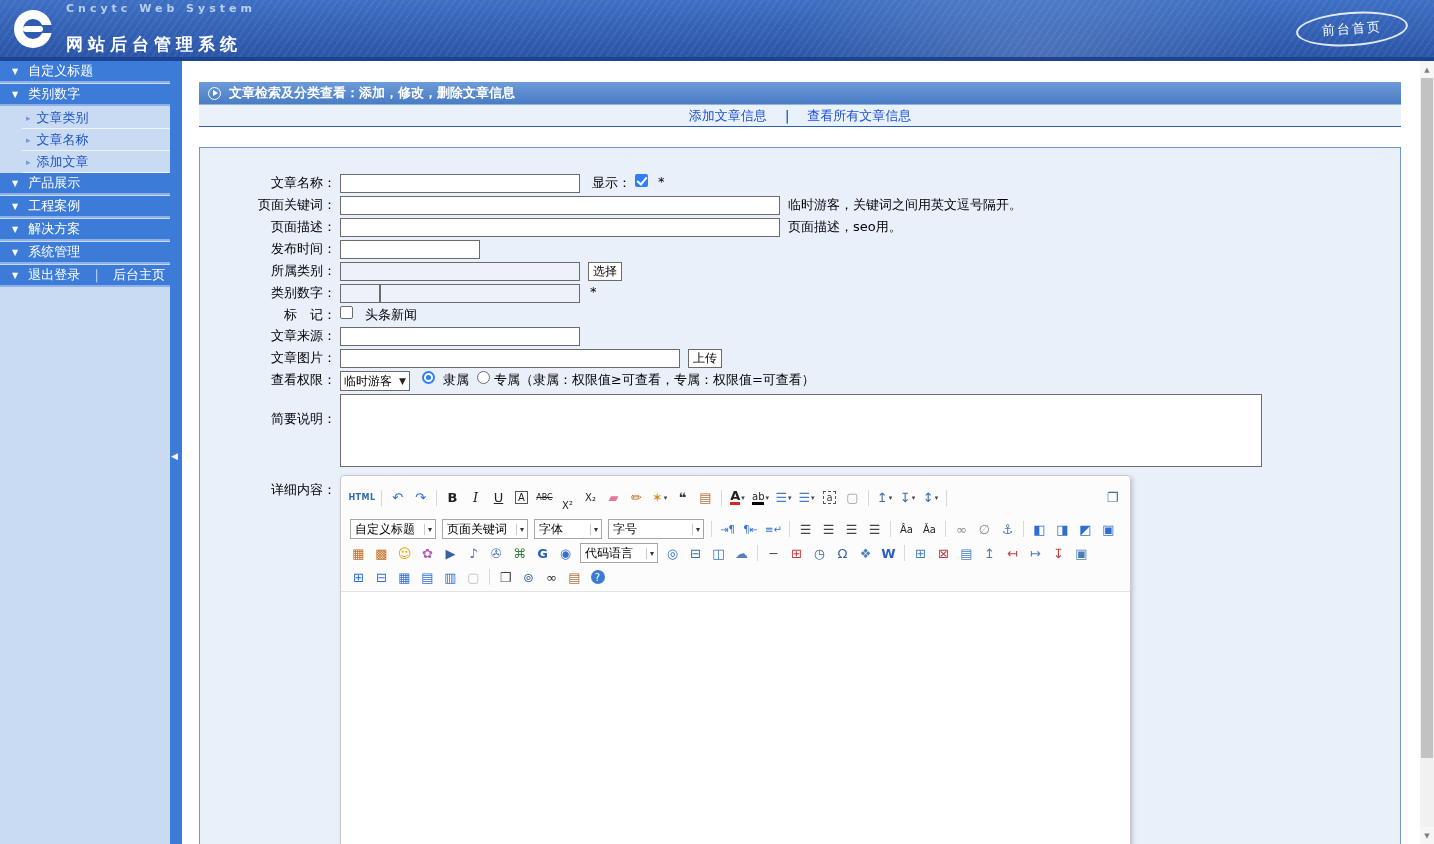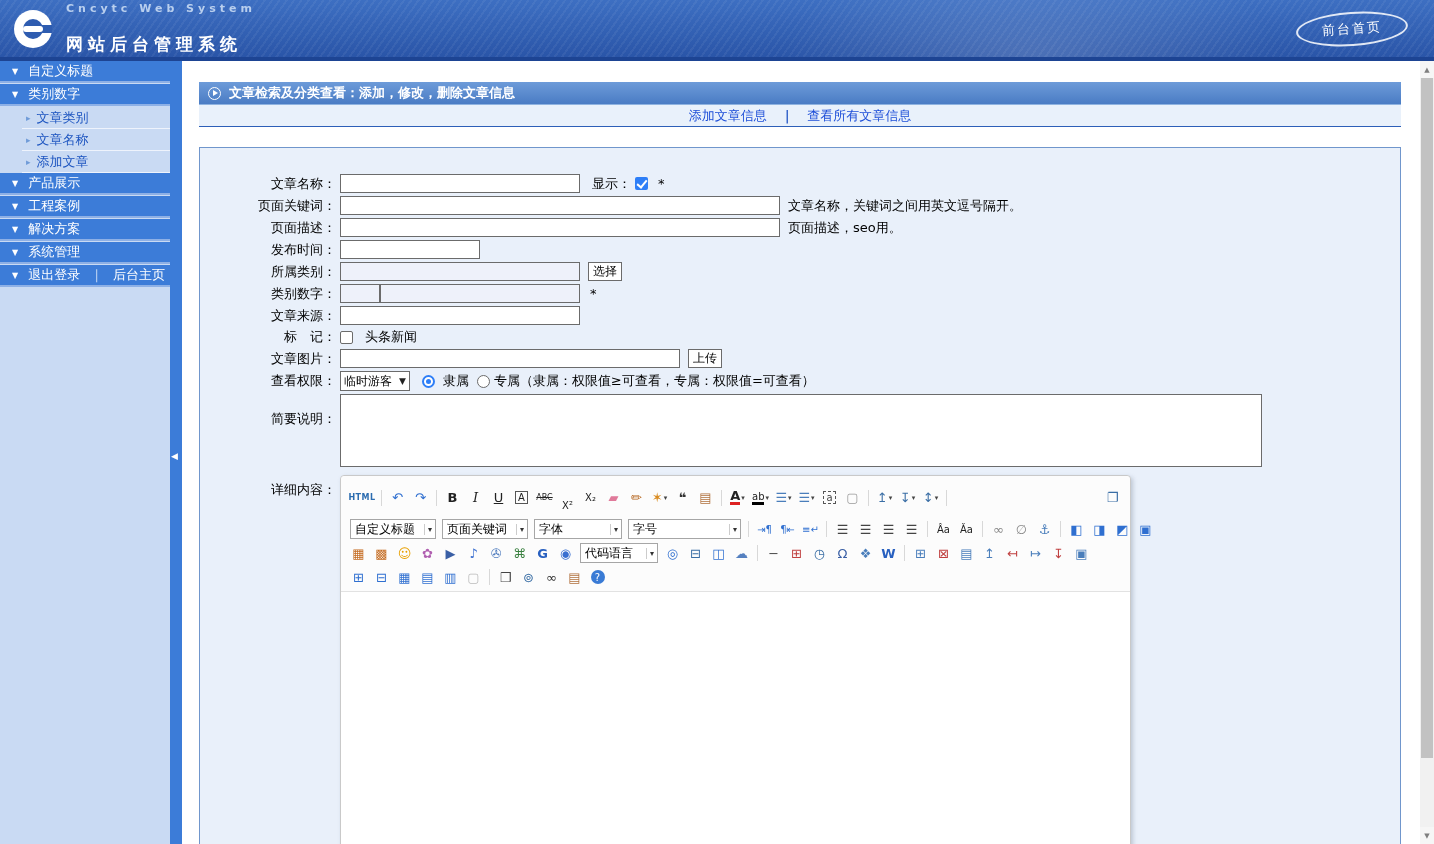--- a/index.html
+++ b/index.html
@@ -52,21 +52,21 @@
   .tabrow { position:absolute; left:17px; top:43px; width:1202px; height:23px; background:#e9f1fb;
     border-top:1px solid #8fb3e0; border-bottom:1px solid #2d5fb8;
     display:flex; align-items:center; justify-content:center; }
   .tab { color:#1d4ed8; cursor:pointer; }
   .tabsep { color:#2356c5; margin:0 14px; font-weight:bold; }
 
   .panel { position:absolute; left:17px; top:86px; width:1202px; height:700px;
     border:1px solid #7096cc; background:#e9f0fa; padding-top:26px; }
 
   
-  .frow { display:flex; align-items:center; margin:0 0 3px 50px; min-height:18px; }
+  .frow { display:flex; align-items:flex-start; margin:0 0 3px 50px; min-height:18px; }
   .frow.top { align-items:flex-start; }
   .flabel { width:90px; text-align:right; padding-right:4px; white-space:nowrap; flex:none; }
   .inp { height:19px; border:1px solid #6b6b6b; background:#fff; font-size:13px; padding:0 3px;
     font-family:"DejaVu Sans","Liberation Sans",sans-serif; }
   .inp.dim { background:#eef1fa; }
   .w240{width:240px} .w440{width:440px} .w140{width:140px} .w340{width:340px} .w40{width:40px} .w200{width:200px}
   .hint { margin-left:8px; white-space:nowrap; }
   .star { margin-left:10px; }
   .gap12 { margin-left:12px; } .gap8 { margin-left:8px; } .gap4 { margin-left:4px; }
   .fbtn { height:19px; border:1px solid #6b6b6b; background:#fff; font-size:12px; padding:0 4px;
@@ -207,21 +207,21 @@
         <span class="flabel">文章名称：</span>
         <input class="inp w240" type="text" style="">
         <span class="gap12">显示：</span>
         <span class="cb-on gap4"></span>
         <span class="star">*</span>
       </div>
 
       <div class="frow">
         <span class="flabel">页面关键词：</span>
         <input class="inp w440" type="text" style="">
-        <span class="hint">文章名称，关键词之间用英文逗号隔开。</span>
+        <span class="hint">临时游客，关键词之间用英文逗号隔开。</span>
       </div>
 
       <div class="frow">
         <span class="flabel">页面描述：</span>
         <input class="inp w440" type="text" style="">
         <span class="hint">页面描述，seo用。</span>
       </div>
 
       <div class="frow">
         <span class="flabel">发布时间：</span>
@@ -235,28 +235,28 @@
       </div>
 
       <div class="frow">
         <span class="flabel">类别数字：</span>
         <input class="inp dim w40" type="text" style="">
         <input class="inp dim w200" type="text" style="">
         <span class="star">*</span>
       </div>
 
       <div class="frow">
-        <span class="flabel">文章来源：</span>
-        <input class="inp w240" type="text" style="">
-      </div>
-
-      <div class="frow">
         <span class="flabel">标　记：</span>
         <span class="cb-off"></span>
         <span class="gap12">头条新闻</span>
+      </div>
+
+      <div class="frow">
+        <span class="flabel">文章来源：</span>
+        <input class="inp w240" type="text" style="">
       </div>
 
       <div class="frow">
         <span class="flabel">文章图片：</span>
         <input class="inp w340" type="text" style="">
         <span class="fbtn">上传</span>
       </div>
 
       <div class="frow">
         <span class="flabel">查看权限：</span>
@@ -408,26 +408,26 @@
   <span class="tsel" style="width: 86px;">
                   <span class="lbl">自定义标题</span>
                   <span class="scaret">▾</span>
                 </span>
 
   <span class="tsel" style="width: 86px;">
                   <span class="lbl">页面关键词</span>
                   <span class="scaret">▾</span>
                 </span>
 
-  <span class="tsel" style="width: 88px;">
+  <span class="tsel" style="width: 68px;">
                   <span class="lbl">字体</span>
                   <span class="scaret">▾</span>
                 </span>
 
-  <span class="tsel" style="width: 113px;">
+  <span class="tsel" style="width: 96px;">
                   <span class="lbl">字号</span>
                   <span class="scaret">▾</span>
                 </span>
 
   <span class="tsep"></span>
 
   <span class="tbtn small" style="color: rgb(47, 111, 208);">
                   <span class="g">⇥¶</span>
                 </span>
 

